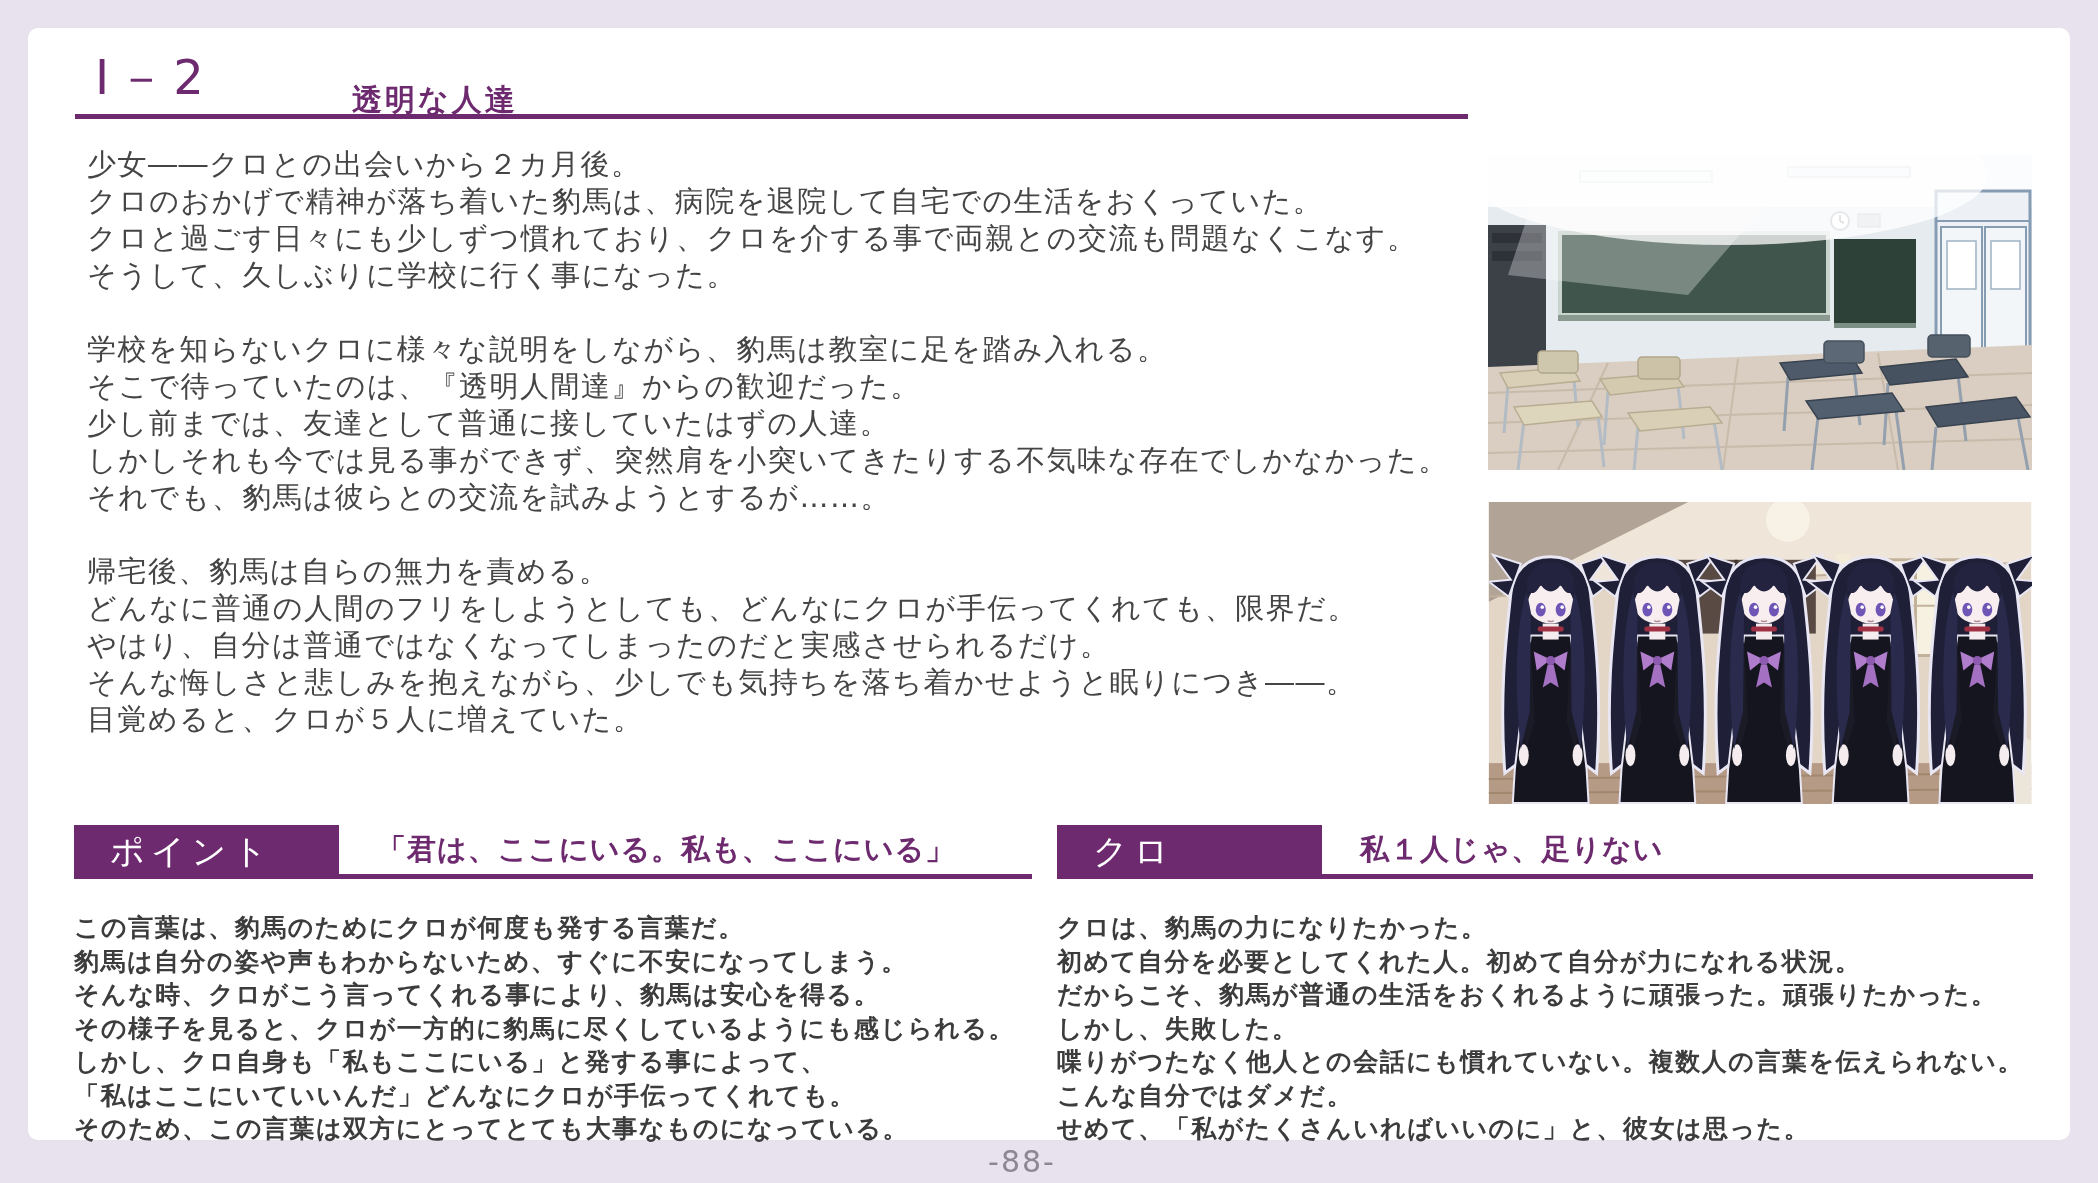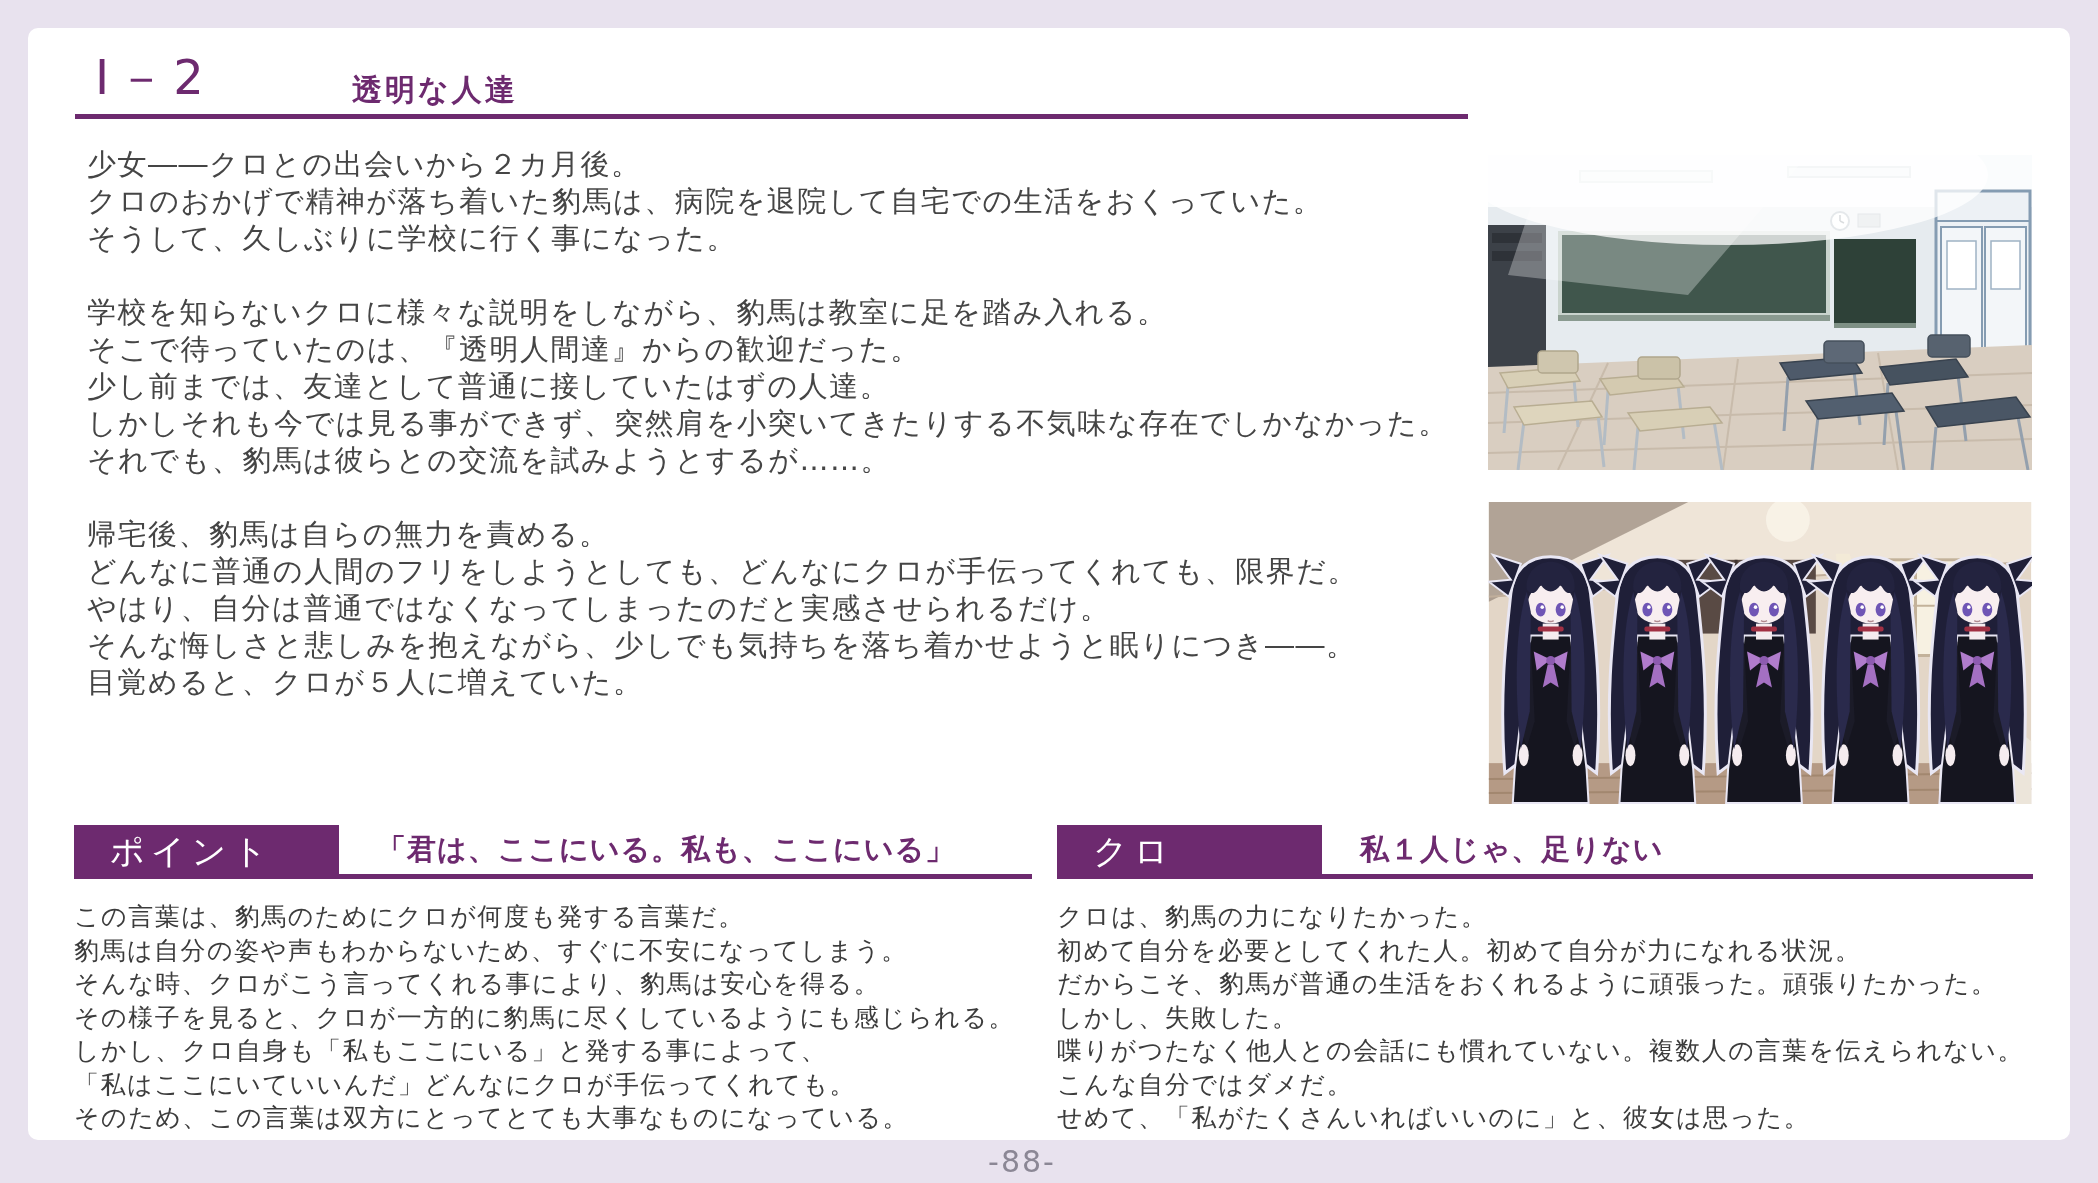--- a/index.html
+++ b/index.html
@@ -11,21 +11,21 @@
   .card{
     position:absolute;left:28px;top:28px;width:2042px;height:1112px;
     background:#ffffff;border-radius:10px;
   }
   
   .sec-num{
     position:absolute;left:95px;top:46px;
     font-size:48px;color:#6d2a6f;letter-spacing:8px;font-weight:500;
   }
   .sec-title{
-    position:absolute;left:352px;top:70px;
+    position:absolute;left:352px;top:80px;
     font-size:30px;color:#6d2a6f;font-weight:bold;letter-spacing:3px;
   }
   .title-rule{
     position:absolute;left:75px;top:114px;width:1393px;height:5px;
     background:#6d2a6f;
   }
   
   .story{
     position:absolute;left:87px;top:146px;width:1385px;
     font-size:29px;line-height:37px;letter-spacing:1.5px;color:#454545;
@@ -47,22 +47,22 @@
     background:#6d2a6f;color:#ffffff;width:265px;flex:0 0 265px;
     display:flex;align-items:center;box-sizing:border-box;
     padding-left:36px;font-size:34px;letter-spacing:6px;
   }
   .quote-wrap{
     flex:1;border-bottom:5px solid #6d2a6f;
     display:flex;align-items:center;padding-left:38px;box-sizing:border-box;
   }
   .quote{color:#6d2a6f;font-weight:bold;font-size:29px;letter-spacing:1px;white-space:nowrap;}
   .sec-body{
-    margin-top:21px;font-size:25px;line-height:33.5px;
-    letter-spacing:1.5px;color:#3c3c3c;
+    margin-top:32px;font-size:25px;line-height:33.5px;
+    letter-spacing:1.5px;color:#3c3c3c;font-weight:bold;
   }
   .sec-body .line{white-space:nowrap;}
   
   .page-num{
     position:absolute;left:0;top:1144px;width:2044px;text-align:center;
     font-size:30px;color:#8b8795;letter-spacing:2px;
   }
 </style>
 </head>
 <body>
@@ -70,20 +70,21 @@
 <div class="card"></div>
 
 <div class="sec-num">Ⅰ－2</div>
 <div class="sec-title">透明な人達</div>
 <div class="title-rule"></div>
 
 <div class="story">
   <div class="para">
     <div class="line">少女――クロとの出会いから２カ月後。</div>
     <div class="line">クロのおかげで精神が落ち着いた豹馬は、病院を退院して自宅での生活をおくっていた。</div>
+    <div class="line">クロと過ごす日々にも少しずつ慣れており、クロを介する事で両親との交流も問題なくこなす。</div>
     <div class="line">そうして、久しぶりに学校に行く事になった。</div>
   </div>
   <div class="para">
     <div class="line">学校を知らないクロに様々な説明をしながら、豹馬は教室に足を踏み入れる。</div>
     <div class="line">そこで待っていたのは、『透明人間達』からの歓迎だった。</div>
     <div class="line">少し前までは、友達として普通に接していたはずの人達。</div>
     <div class="line">しかしそれも今では見る事ができず、突然肩を小突いてきたりする不気味な存在でしかなかった。</div>
     <div class="line">それでも、豹馬は彼らとの交流を試みようとするが……。</div>
   </div>
   <div class="para">

